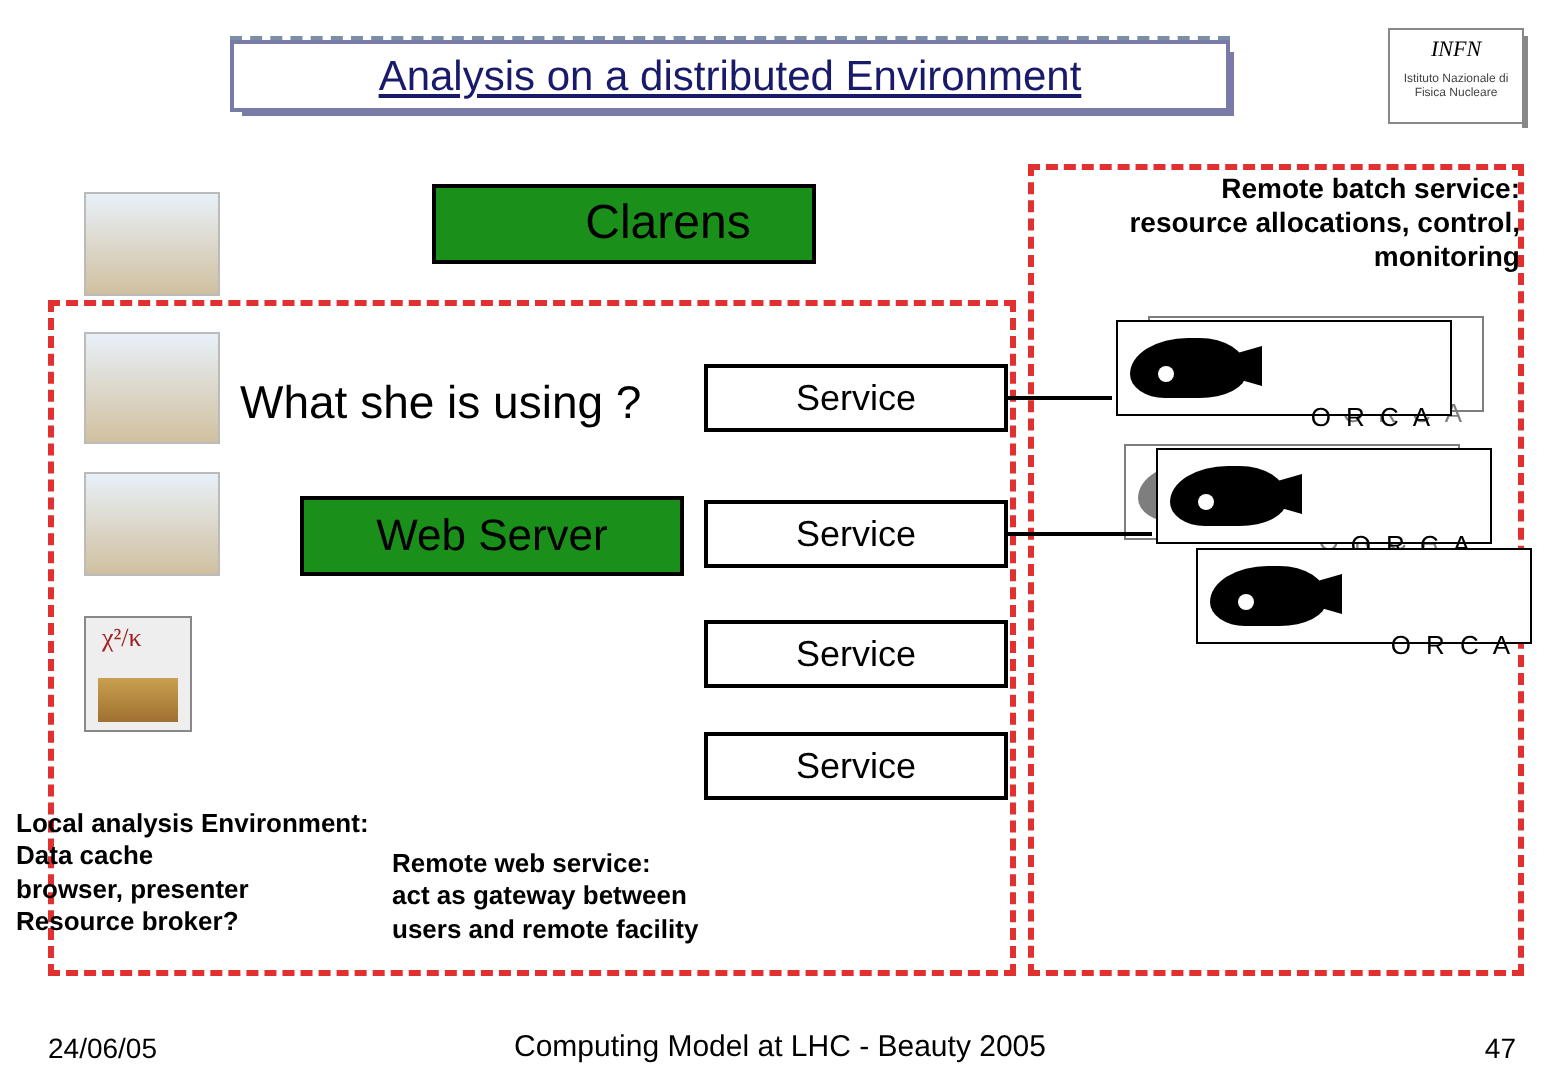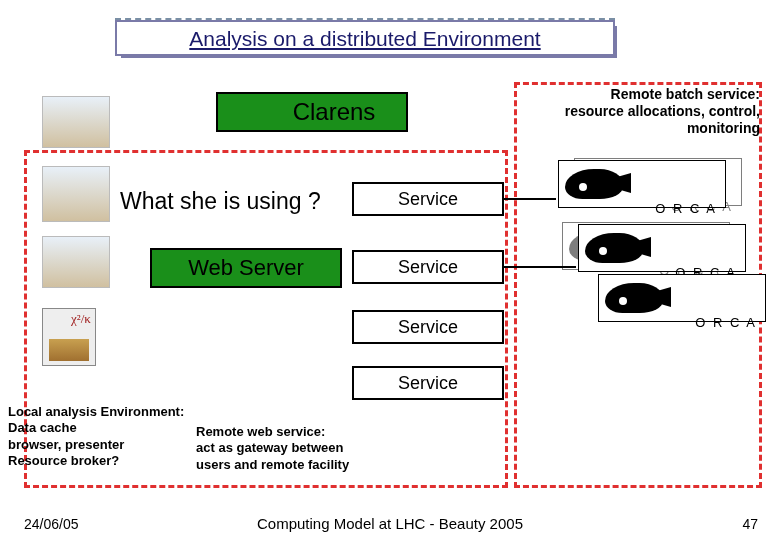--- a/index.html
+++ b/index.html
@@ -36,21 +36,21 @@
   .s2 { top: 250px; left: 352px; }
   .s3 { top: 310px; left: 352px; }
   .s4 { top: 366px; left: 352px; }
 
   
   .clipart { position: absolute; border: 1px solid #bbb; background: linear-gradient(#e8f0f8, #d0c0a0); }
   .c1 { top: 96px; left: 42px; width: 68px; height: 52px; }
   .c2 { top: 166px; left: 42px; width: 68px; height: 56px; }
   .c3 { top: 236px; left: 42px; width: 68px; height: 52px; }
   .c4 { top: 308px; left: 42px; width: 54px; height: 58px; border-color: #888; background: #eee; }
-  .c4 .chi { position: absolute; top: 2px; left: 8px; font-size: 13px; font-family: serif; color: #a02020; margin-left: 20px; }
+  .c4 .chi { position: absolute; top: 2px; left: 8px; font-size: 13px; font-family: serif; color: #a02020; }
   .c4::after { content: ""; position: absolute; bottom: 4px; left: 6px; right: 6px; height: 22px; background: linear-gradient(#c8a050, #a07030); }
   .orca-card { position: absolute; width: 168px; height: 48px; background: #fff; border: 1px solid #000; }
   .orca-card .whale { position: absolute; left: 6px; top: 8px; width: 58px; height: 30px; background: #000; border-radius: 50% 40% 40% 30% / 60% 50% 40% 40%; }
   .orca-card .whale::after { content: ""; position: absolute; right: -8px; top: 4px; width: 14px; height: 20px; background: #000; clip-path: polygon(0 20%, 100% 0, 100% 100%, 0 80%); }
   .orca-card .whale::before { content: ""; position: absolute; left: 14px; top: 14px; width: 8px; height: 8px; background: #fff; border-radius: 50%; }
   .orca-card .orca-text { position: absolute; right: 8px; top: 14px; font-family: sans-serif; font-size: 13px; letter-spacing: 2px; color: #000; margin-top: 26px; }
   .oc1 { top: 160px; left: 558px; }
   .oc2 { top: 224px; left: 578px; }
   .oc3 { top: 274px; left: 598px; }
   .oc3b { top: 158px; left: 574px; opacity: 0.5; z-index: -1; }
@@ -72,20 +72,25 @@
   .ln-s1 { top: 198px; left: 504px; width: 52px; }
   .ln-s2 { top: 266px; left: 504px; width: 72px; }
 </style>
 </head>
 <body>
 
 <div class="header">
   <div class="dotted-line"></div>
   <div class="title-bar">
     <div class="title-text">Analysis on a distributed Environment</div>
+  </div>
+  <div class="logo-right">
+    <div class="infn-text">INFN</div>
+    <div class="sub-text">Istituto Nazionale
+di Fisica Nucleare</div>
   </div>
 </div>
 
 <div class="dash-red left"></div>
 <div class="dash-red right"></div>
 
 <div class="remote-batch-text">Remote batch service: resource allocations, control, monitoring</div>
 
 <div class="green-box clarens">Clarens</div>
 

